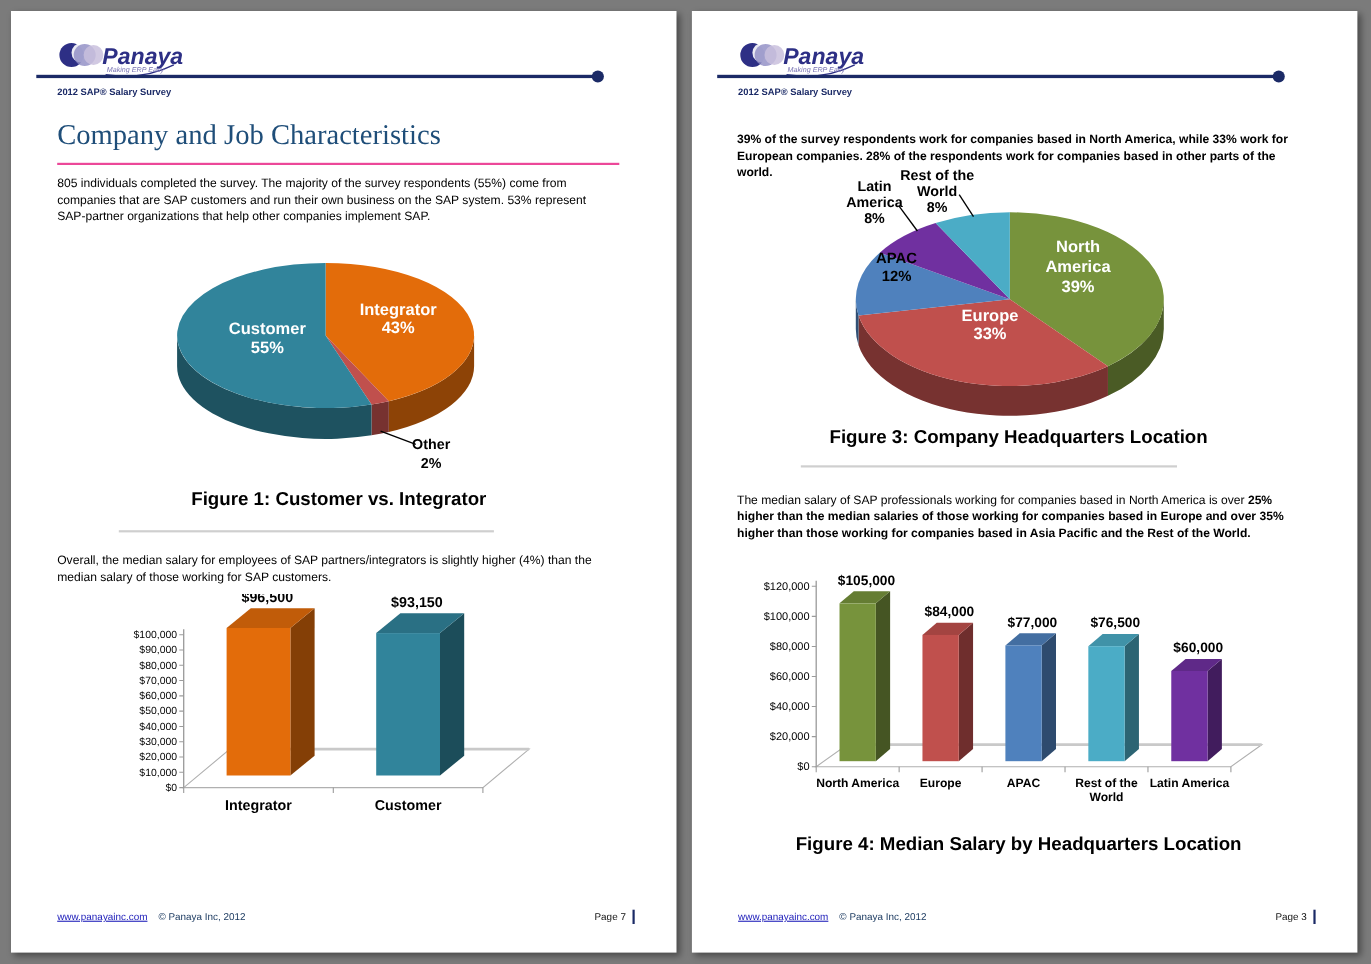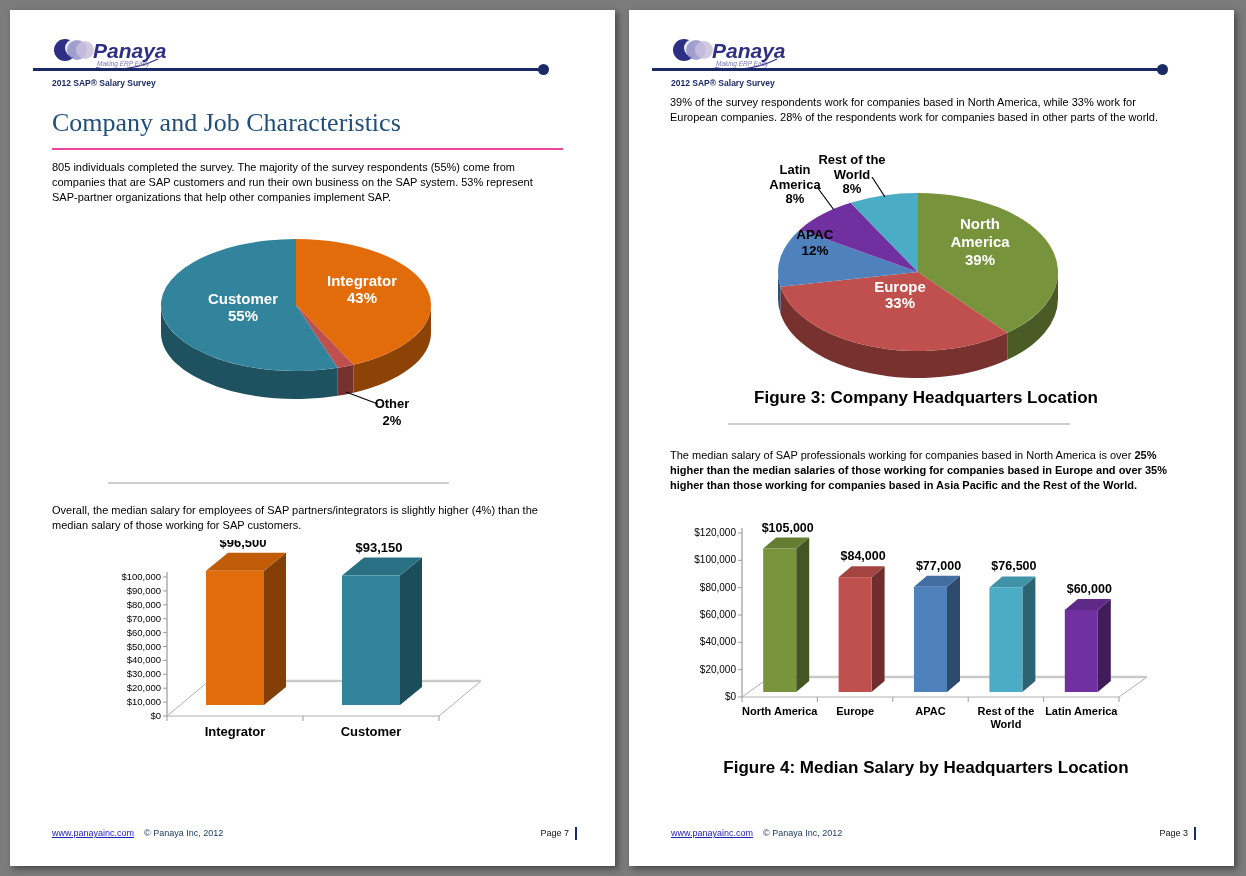--- a/index.html
+++ b/index.html
@@ -64,20 +64,21 @@
         <path d="M 313.4802043612848 144.7185854627573 A 135 66 0 0 1 297.7172942406179 147.76973007548014 l 0 28 A 135 66 0 0 0 313.4802043612848 172.7185854627573 Z" fill="rgb(119,50,48)"></path>
         <path d="M 297.7172942406179 147.76973007548014 A 135 66 0 0 1 121 85.00000000000001 l 0 28 A 135 66 0 0 0 297.7172942406179 175.76973007548014 Z" fill="rgb(30,82,96)"></path>
         <path d="M 256 85 L 256 19 A 135 66 0 0 1 313.4802043612848 144.7185854627573 Z" fill="#E36C0A"></path>
         <path d="M 256 85 L 313.4802043612848 144.7185854627573 A 135 66 0 0 1 297.7172942406179 147.76973007548014 Z" fill="#C0504D"></path>
         <path d="M 256 85 L 297.7172942406179 147.76973007548014 A 135 66 0 1 1 255.99999999999997 19 Z" fill="#31849B"></path>
         <polyline points="306,172 338,184" fill="none" stroke="#000" stroke-width="1.2"></polyline>
         <text text-anchor="middle" font-size="15" font-weight="bold" fill="#FFFFFF"><tspan x="322" y="66">Integrator</tspan><tspan x="322" y="83">43%</tspan></text>
         <text text-anchor="middle" font-size="13" font-weight="bold" fill="#000000"><tspan x="352" y="188">Other</tspan><tspan x="352" y="205">2%</tspan></text>
         <text text-anchor="middle" font-size="15" font-weight="bold" fill="#FFFFFF"><tspan x="203" y="84">Customer</tspan><tspan x="203" y="101">55%</tspan></text>
       </svg>
+    <div class="caption" style="top:434px;">Figure 1: Customer vs. Integrator</div>
 
     <div class="divider" style="left:98px;top:472px;width:341px;"></div>
 
     <p class="body-text" style="left:42px;top:493px;width:505px;">Overall, the median salary for employees of SAP partners/integrators is slightly higher (4%) than the median salary of those working for SAP customers.</p>
 
     <svg class="chart-svg" id="svg-bar1" style="left:90px;top:530px;" width="430" height="218" viewBox="0 0 430 218">
         <path d="M 67 176 L 339 176 L 381 141 L 109 141 Z" fill="#ffffff" stroke="#b0b0b0" stroke-width="1"></path>
         <line x1="109" y1="141" x2="381" y2="141" stroke="#c9c9c9" stroke-width="2.5"></line>
         <line x1="67" y1="32" x2="67" y2="176" stroke="#9b9b9b" stroke-width="1.2"></line>
         <line x1="63" y1="176" x2="67" y2="176" stroke="#9b9b9b" stroke-width="1"></line>
@@ -139,21 +140,21 @@
       </g>
       <text x="41" y="26" font-family="Liberation Serif,serif" font-style="italic" font-weight="bold" font-size="21" fill="#2d2f85">Panaya</text>
       <path d="M 44 36 Q 78 41 106 27" stroke="#2d2f85" stroke-width="1.3" fill="none"></path>
       <text x="45" y="33.5" font-size="6.5" font-style="italic" fill="#7b76b5">Making ERP Easy</text>
     </svg>
     <div class="hdr-rule">
       <span class="hdr-dot"></span>
     </div>
     <div class="hdr-sub">2012 SAP® Salary Survey</div>
 
-    <p class="body-text" style="left:41px;top:85px;width:505px;">39% of the survey respondents work for companies based in North America, while 33% work for European companies. 28% of the respondents work for companies based in other parts of the world.</p>
+    <p class="body-text" style="left:41px;top:110px;width:505px;font-weight:bold;">39% of the survey respondents work for companies based in North America, while 33% work for European companies. 28% of the respondents work for companies based in other parts of the world.</p>
 
     <svg class="chart-svg" id="svg-pie2" style="left:60px;top:140px;" width="490" height="262" viewBox="0 0 490 262">
         <path d="M 369 122 A 140 79 0 0 1 318.2393585648166 182.87054617928735 l 0 27 A 140 79 0 0 0 369 149 Z" fill="rgb(74,91,37)"></path>
         <path d="M 318.2393585648166 182.87054617928735 A 140 79 0 0 1 91.47978489798356 136.80312385227217 l 0 27 A 140 79 0 0 0 318.2393585648166 209.87054617928735 Z" fill="rgb(119,50,48)"></path>
         <path d="M 91.47978489798356 136.80312385227217 A 140 79 0 0 1 89 122.00000000000001 l 0 27 A 140 79 0 0 0 91.47978489798356 163.80312385227217 Z" fill="rgb(49,80,117)"></path>
         <path d="M 229 122 L 229 43 A 140 79 0 0 1 318.2393585648166 182.87054617928735 Z" fill="#77933C"></path>
         <path d="M 229 122 L 318.2393585648166 182.87054617928735 A 140 79 0 0 1 91.47978489798356 136.80312385227217 Z" fill="#C0504D"></path>
         <path d="M 229 122 L 91.47978489798356 136.80312385227217 A 140 79 0 0 1 110.79409042971791 79.66968319665926 Z" fill="#4F81BD"></path>
         <path d="M 229 122 L 110.79409042971791 79.66968319665926 A 140 79 0 0 1 161.55448562575998 52.77177227653475 Z" fill="#7030A0"></path>
         <path d="M 229 122 L 161.55448562575998 52.77177227653475 A 140 79 0 0 1 229.00000000000023 43 Z" fill="#4BACC6"></path>

